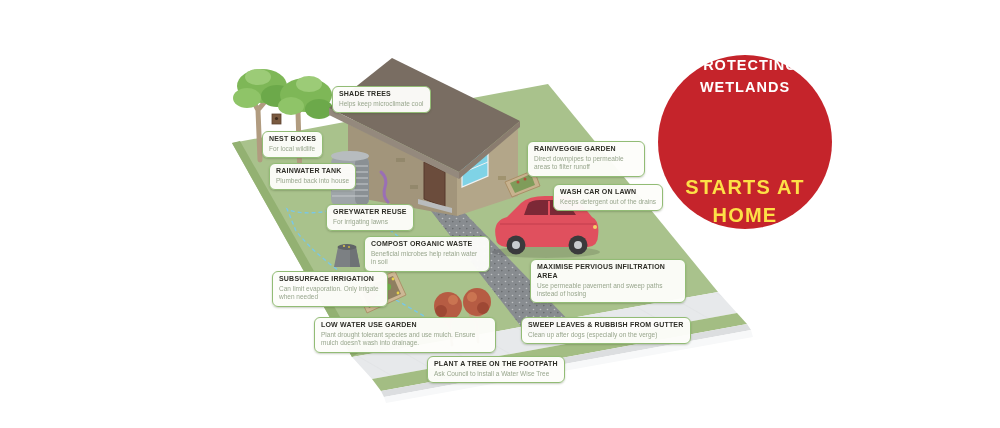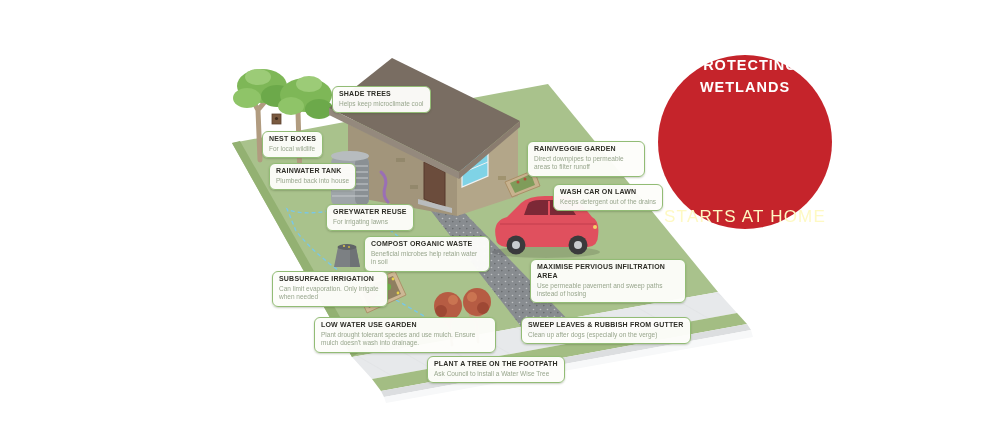--- a/index.html
+++ b/index.html
@@ -24,21 +24,21 @@
   .callout .d{
     display:block;font-size:6.5px;color:#98a68d;line-height:1.3;margin-top:1px;
   }
   .callout:not(.wrap) .d{white-space:nowrap;}
   .badge{
     position:absolute;left:658px;top:55px;width:174px;height:174px;border-radius:50%;
     background:#c5242b;display:flex;flex-direction:column;align-items:center;justify-content:space-between;
     z-index:6;text-align:center;
   }
   .badge .b1{color:#ffffff;font-weight:bold;font-size:14.5px;letter-spacing:1px;line-height:1.5;}
-  .badge .b2{color:#fef9c3;font-weight:normal;font-size:17px;letter-spacing:1.2px;line-height:1.4;}
+  .badge .b2{color:#fde047;font-weight:bold;font-size:20px;letter-spacing:1.2px;line-height:1.4;}
 </style>
 </head>
 <body>
 
 <div class="stage">
 
   <svg class="scene" width="1000" height="428" viewBox="0 0 1000 428">
     <defs>
       <pattern id="speck" width="7" height="7" patternUnits="userSpaceOnUse">
         <circle cx="1.5" cy="1.5" r="0.8" fill="rgba(255,255,255,0.45)"></circle>

